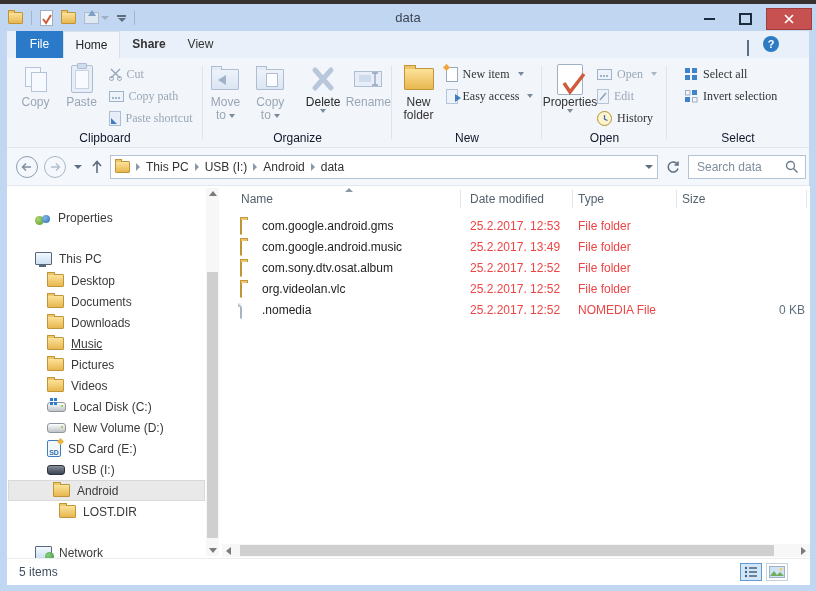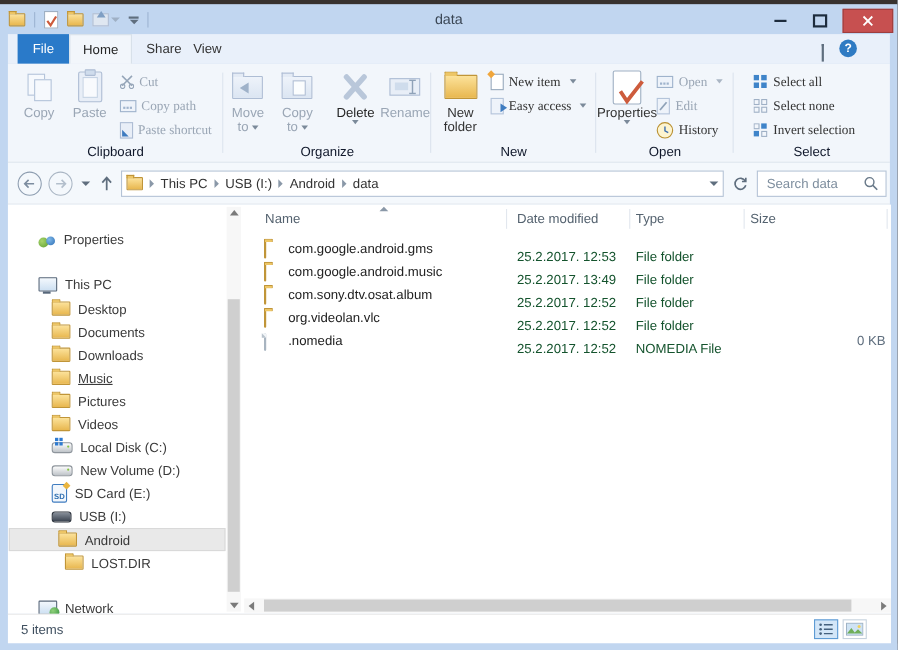--- a/index.html
+++ b/index.html
@@ -92,21 +92,21 @@
   .ic-sd::after{content:"";position:absolute;top:-2px;right:-3px;width:5px;height:5px;background:#eab53e;transform:rotate(45deg);}
   .ic-net{width:15px;height:11px;border:1px solid #57677a;background:linear-gradient(#f3f8fd,#cde0f2);border-radius:1px;position:relative;flex:none;}
   .ic-net::after{content:"";position:absolute;right:-3px;bottom:-3px;width:9px;height:9px;border-radius:50%;background:radial-gradient(circle at 35% 35%,#8fd07a,#2f8e3c);}
   
   .hdr{position:absolute;top:2px;color:#54626f;}
   .hdr-sep{position:absolute;top:4px;height:18px;width:1px;background:#e2e7ee;}
   .sort-caret{position:absolute;width:0;height:0;border-bottom:4px solid #8a98a8;border-left:4px solid transparent;border-right:4px solid transparent;}
   .frow{position:absolute;left:221px;width:585px;height:21px;}
   .frow .fic{position:absolute;left:12px;top:4px;}
   .frow .fname{position:absolute;left:34px;top:3px;color:#222;white-space:nowrap;}
-  .frow .fdate,.frow .ftype{position:absolute;top:10px;color:#14532d;white-space:nowrap;}
+  .frow .fdate,.frow .ftype{position:absolute;top:3px;color:#ef4444;white-space:nowrap;}
   .frow .fdate{left:242px;}
   .frow .ftype{left:350px;}
   .frow .fsize{position:absolute;right:8px;top:3px;color:#5f6e7e;}
   .fileic{width:11px;height:14px;background:#fff;border:1px solid #a8b4c0;border-radius:1px;position:relative;flex:none;}
   .fileic::after{content:"";position:absolute;top:-1px;right:-1px;width:0;height:0;border-top:4px solid #f2f5f8;border-left:4px solid #b9c3cc;}
   
   .vtrack{position:absolute;left:199px;top:2px;width:13px;height:368px;background:#f7f7f7;}
   .vthumb{position:absolute;left:1px;width:11px;background:#cfcfcf;}
   .tri-up{width:0;height:0;border-left:4px solid transparent;border-right:4px solid transparent;border-bottom:5px solid #7a7a7a;}
   .tri-dn{width:0;height:0;border-left:4px solid transparent;border-right:4px solid transparent;border-top:5px solid #7a7a7a;}
@@ -161,22 +161,22 @@
     <div class="winbtn btn-close">
       <svg width="12" height="12">
           <path d="M2 2 L10 10 M10 2 L2 10" stroke="#ffffff" stroke-width="1.7"></path>
         </svg>
     </div>
   </div>
 
   <div class="tabrow">
     <div class="tab tab-file">File</div>
     <div class="tab tab-active" style="left:56px;width:57px;">Home</div>
-    <div class="tab" style="left:113px;width:58px;">Share</div>
-    <div class="tab" style="left:153px;width:57px;">View</div>
+    <div class="tab" style="left:113px;width:58px;font-weight:bold;">Share</div>
+    <div class="tab" style="left:165px;width:57px;">View</div>
     <div style="position:absolute;right:60px;top:11px;"><span class="caret-up"></span></div>
     <div class="helpbtn" style="position:absolute;right:30px;top:5px;">?</div>
   </div>
 
   <div class="ribbon">
 
     <div class="rgroup" style="left:0;width:196px;">
       <div class="rg-body">
         <div class="rbl dis">
           <span class="ic-lg">
@@ -333,29 +333,20 @@
       <div class="rg-body" style="justify-content:flex-start;padding-left:14px;">
         <div class="rcol">
           <div class="rbs en">
             <svg width="13" height="13">
                 <rect x="0" y="0" width="5" height="5" fill="#3f84c9"></rect>
                 <rect x="7" y="0" width="5" height="5" fill="#3f84c9"></rect>
                 <rect x="0" y="7" width="5" height="5" fill="#3f84c9"></rect>
                 <rect x="7" y="7" width="5" height="5" fill="#3f84c9"></rect>
               </svg>
             <span>Select all</span>
-          </div>
-          <div class="rbs en">
-            <svg width="13" height="13">
-                <rect x="0.5" y="0.5" width="4.5" height="4.5" fill="none" stroke="#9fb0c5"></rect>
-                <rect x="7.5" y="0.5" width="4.5" height="4.5" fill="none" stroke="#9fb0c5"></rect>
-                <rect x="0.5" y="7.5" width="4.5" height="4.5" fill="none" stroke="#9fb0c5"></rect>
-                <rect x="7.5" y="7.5" width="4.5" height="4.5" fill="none" stroke="#9fb0c5"></rect>
-              </svg>
-            <span>Select none</span>
           </div>
           <div class="rbs en">
             <svg width="13" height="13">
                 <rect x="0.5" y="0.5" width="4.5" height="4.5" fill="none" stroke="#9fb0c5"></rect>
                 <rect x="7" y="0" width="5" height="5" fill="#3f84c9"></rect>
                 <rect x="0" y="7" width="5" height="5" fill="#3f84c9"></rect>
                 <rect x="7.5" y="7.5" width="4.5" height="4.5" fill="none" stroke="#9fb0c5"></rect>
               </svg>
             <span>Invert selection</span>
           </div>

